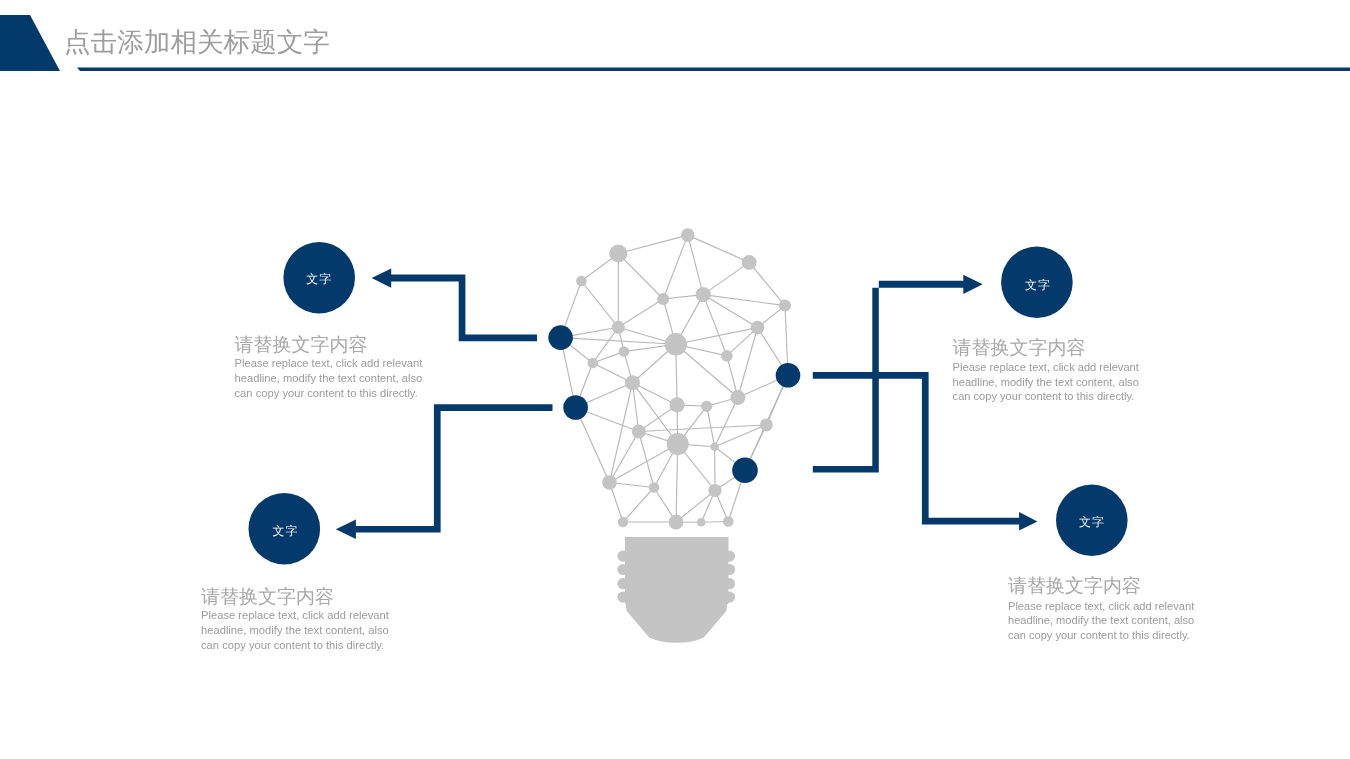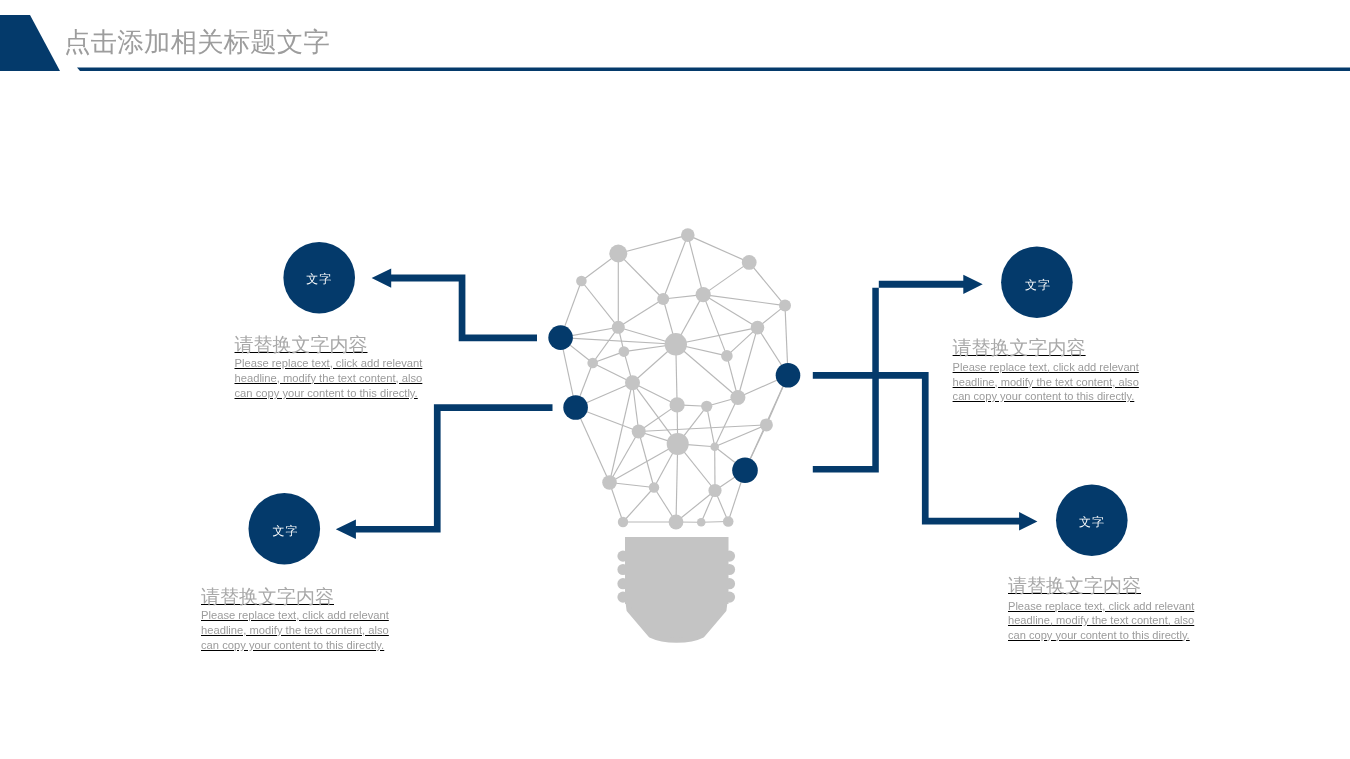--- a/index.html
+++ b/index.html
@@ -1,21 +1,21 @@
 <!DOCTYPE html>
 <html><head>
 <meta charset="utf-8">
 <title>Lightbulb Network Slide</title>
 <style>
 html,body{margin:0;padding:0;}
 body{width:1350px;height:759px;background:#ffffff;font-family:"Liberation Sans",sans-serif;overflow:hidden;-webkit-font-smoothing:antialiased;text-rendering:optimizeLegibility;}
 .slide{position:relative;width:1254px;height:759px;background:#ffffff;}
 svg.layer{position:absolute;left:0;top:0;width:1350px;height:759px;}
 .hdr-title{position:absolute;left:64px;top:24px;font-size:26.6px;line-height:36px;color:#9d9d9d;white-space:nowrap;transform:translateZ(0);}
-.blk{position:absolute;transform:translateZ(0);text-decoration:underline;}
+.blk{position:absolute;transform:translateZ(0);}
 .blk .h{font-size:19px;color:#a8a8a8;line-height:22px;white-space:nowrap;}
 .blk .b{font-size:11.2px;color:#9b9b9b;line-height:15.2px;width:192px;}
 .blk.r .b{width:190px;font-size:11.1px;line-height:14.5px;}
 .blk.r .h{line-height:25.5px;}
 .clab{position:absolute;font-size:12px;color:#ffffff;letter-spacing:1px;white-space:nowrap;transform:translate(-50%,-50%) translateZ(0);}
 </style>
 </head>
 <body>
 
 <div class="slide">

